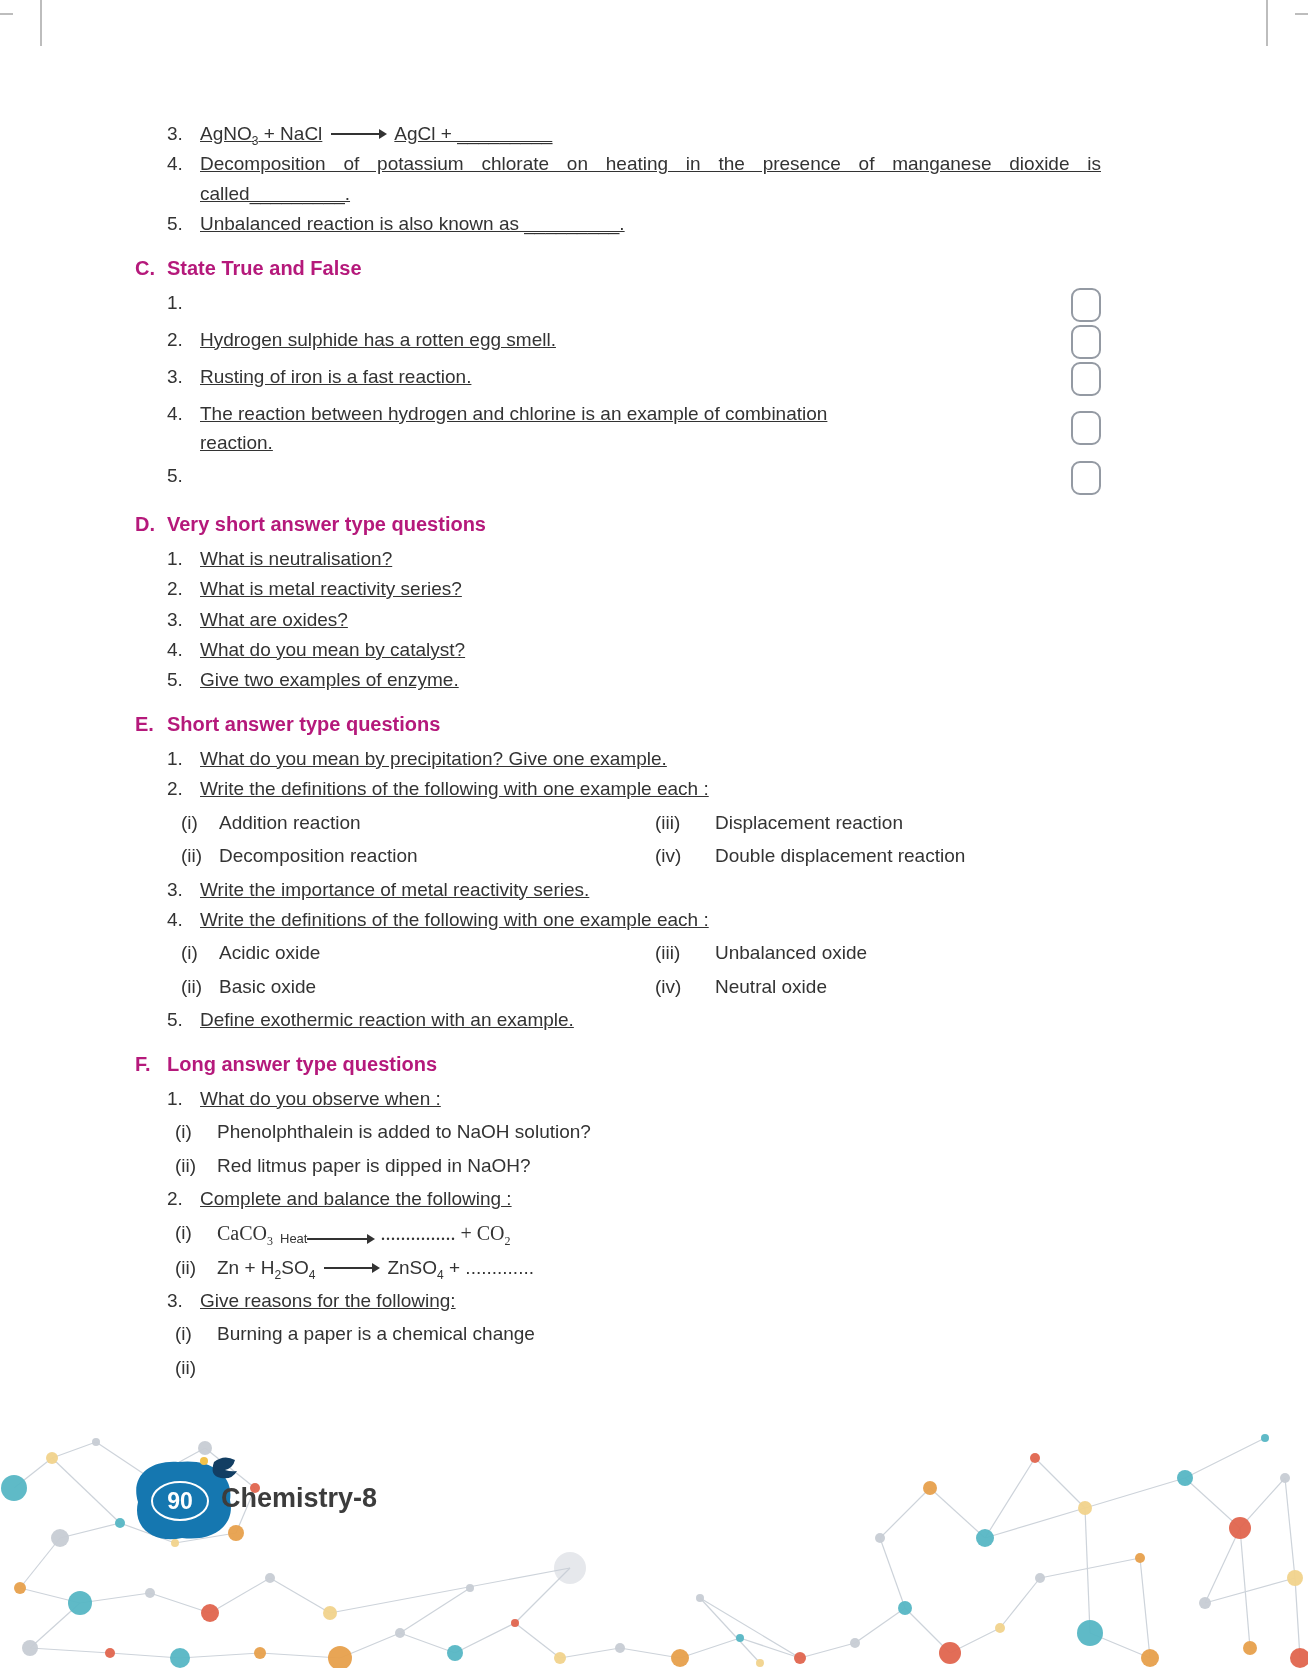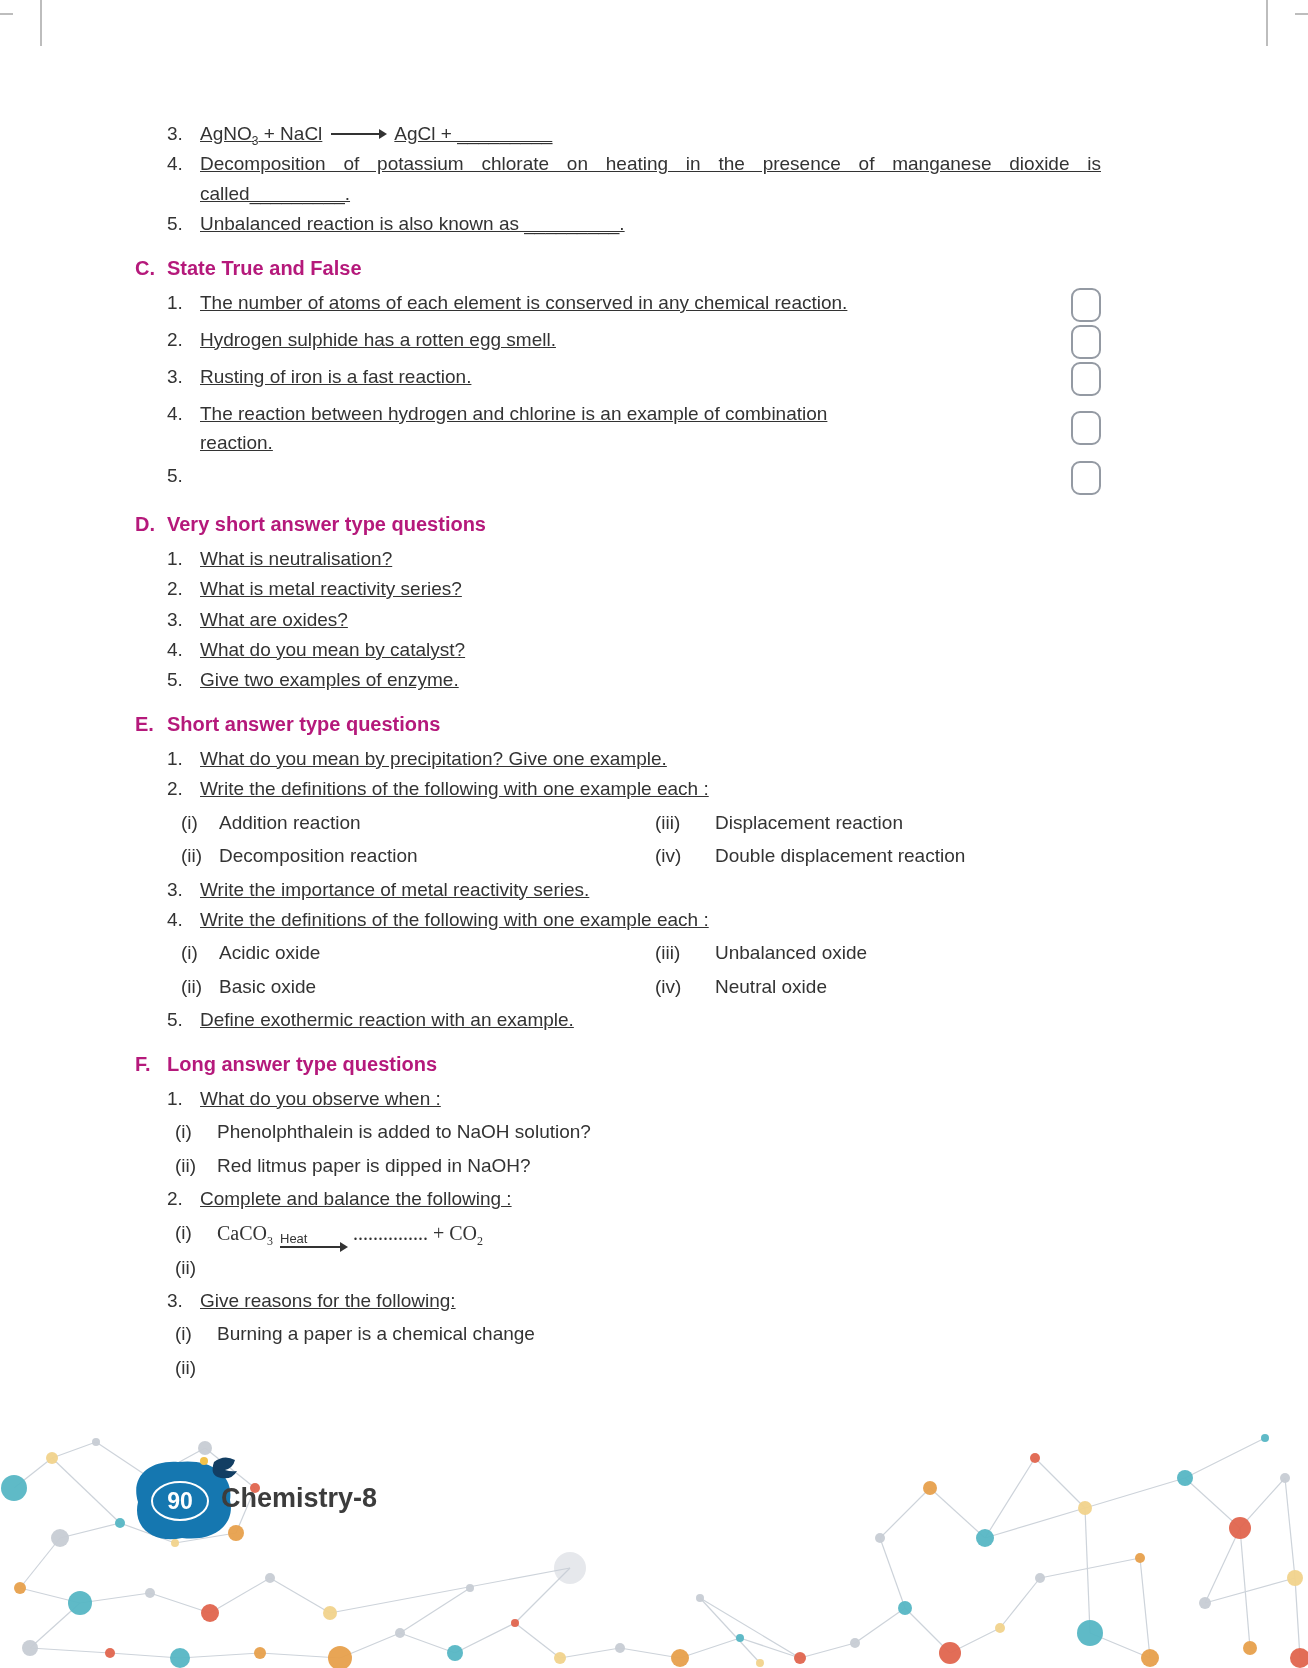--- a/index.html
+++ b/index.html
@@ -40,21 +40,21 @@
   .sub{display:flex;margin:4px 0;}
   .sub .sl{flex:none;width:50px;padding-left:8px;}
 
   .formula{font-family:"Liberation Serif","DejaVu Serif",serif;font-size:20px;}
   sub{font-size:12px;line-height:0;}
 
   .rarrow{display:inline-block;position:relative;width:54px;height:2px;background:#333;
           vertical-align:5px;margin:0 9px;}
   .rarrow::after{content:"";position:absolute;right:-2px;top:-4px;width:0;height:0;
           border-left:8px solid #333;border-top:5px solid transparent;border-bottom:5px solid transparent;}
-  .heatwrap{display:inline-flex;flex-direction:column;align-items:flex-start;margin:0 7px;vertical-align:-3px;}
+  .heatwrap{display:inline-flex;flex-direction:row;align-items:center;margin:0 7px;vertical-align:-3px;}
   .heatlbl{font-size:13px;font-family:"Liberation Sans",sans-serif;line-height:1.15;color:#333;}
   .heatline{position:relative;width:66px;height:2px;background:#333;}
   .heatline::after{content:"";position:absolute;right:-2px;top:-4px;width:0;height:0;
           border-left:8px solid #333;border-top:5px solid transparent;border-bottom:5px solid transparent;}
 
   .footer{position:absolute;left:0;bottom:0;width:1308px;height:250px;}
   .molecules{position:absolute;left:0;top:0;width:1308px;height:250px;}
   .badge{position:absolute;left:124px;top:36px;width:120px;height:92px;}
   .booktitle{position:absolute;left:221px;top:60px;font-size:27px;font-weight:bold;color:#3c3c3c;}
 </style>
@@ -85,21 +85,20 @@
       </div>
     <div>
         <section class="sec">
           <div class="sec-head">
             <span class="letter">C.</span>
             <span class="stitle">State True and False</span>
           </div>
           <div class="items">
             <div class="item has-cb">
               <span class="num">1.</span>
-              <span class="txt">The number of atoms of each element is conserved in any chemical reaction.</span>
               <span class="cbx"></span>
             </div>
             <div class="item has-cb">
               <span class="num">2.</span>
               <span class="txt">Hydrogen sulphide has a rotten egg smell.</span>
               <span class="cbx"></span>
             </div>
             <div class="item has-cb">
               <span class="num">3.</span>
               <span class="txt">Rusting of iron is a fast reaction.</span>
@@ -243,20 +242,21 @@
             <div class="subrows">
               <div class="sub">
                 <span class="sl">(i)</span>
                 <span class="stx formula">CaCO<sub>3</sub><span class="heatwrap">
                     <span class="heatlbl">Heat</span>
                     <span class="heatline"></span>
                   </span>............... + CO<sub>2</sub></span>
               </div>
               <div class="sub">
                 <span class="sl">(ii)</span>
+                <span class="stx">Zn + H<sub>2</sub>SO<sub>4</sub><span class="rarrow"></span>ZnSO<sub>4</sub> + .............</span>
               </div>
             </div>
             <div class="item">
               <span class="num">3.</span>
               <span class="txt">Give reasons for the following:</span>
             </div>
             <div class="subrows">
               <div class="sub">
                 <span class="sl">(i)</span>
                 <span class="stx">Burning a paper is a chemical change</span>

